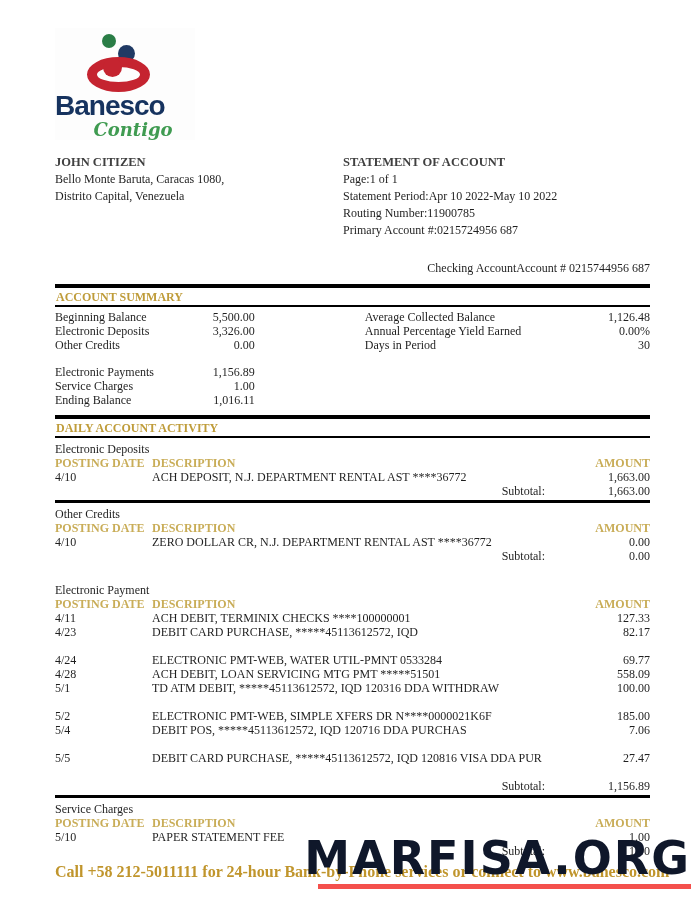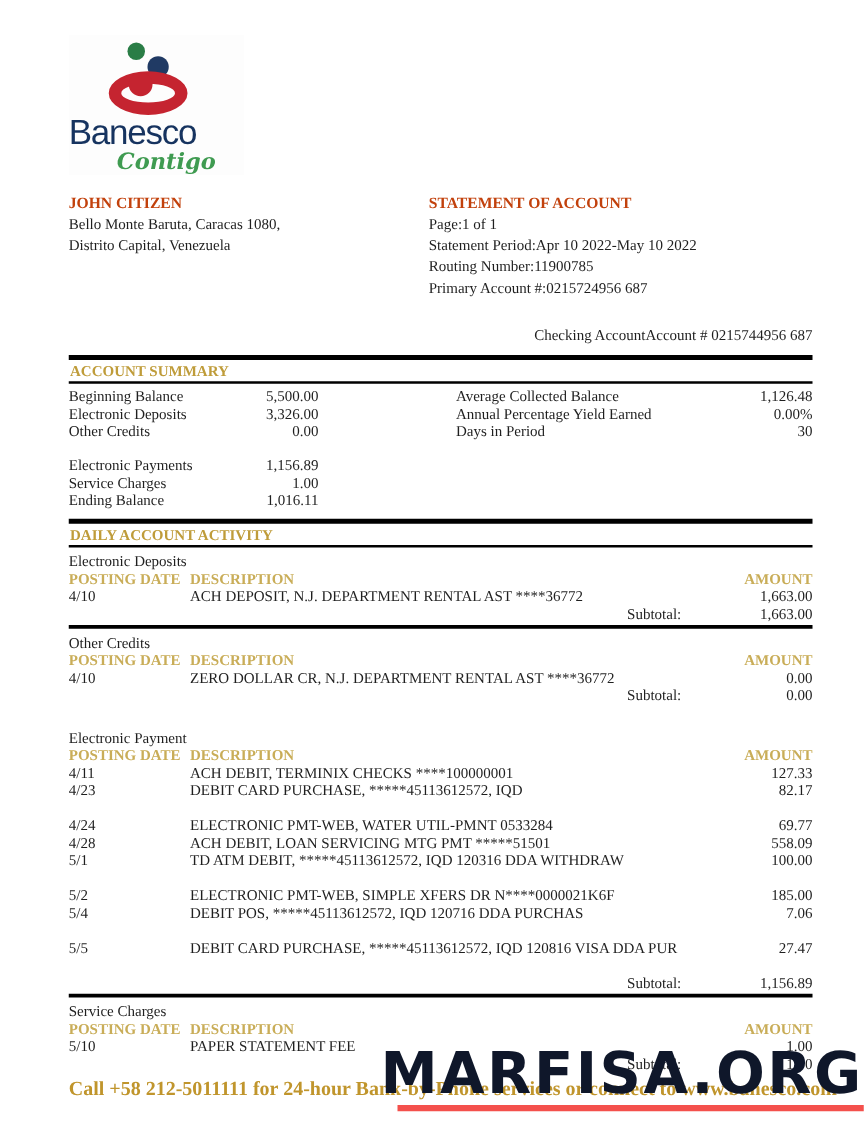--- a/index.html
+++ b/index.html
@@ -13,31 +13,31 @@
 
   
   .logo { margin-top:28px; width:140px; height:112px; position:relative; background:#fdfdfd; }
   .logo-marks { position:relative; height:64px; }
   .dot { position:absolute; border-radius:50%; }
   .dot-green { width:14px; height:14px; left:47px; top:6px; background:#2a7d46; }
   .dot-navy  { width:17px; height:17px; left:63px; top:17px; background:#203a64; }
   .ring { position:absolute; left:32px; top:29px; width:63px; height:35px;
           border:10px solid #c52430; border-radius:50%; }
   .dot-red   { width:19px; height:19px; left:48px; top:30px; background:#c52430; }
-  .logo-word { font-family:"Liberation Sans","DejaVu Sans",sans-serif; font-weight:normal;
+  .logo-word { font-family:"Liberation Sans","DejaVu Sans",sans-serif; font-weight:bold;
                font-size:28px; color:#16335f; letter-spacing:-1px; line-height:28px; }
   .logo-tagline { font-style:italic; font-weight:bold; color:#3f9b51; font-size:18px;
                   text-align:center; width:120px; margin-left:18px; line-height:20px;
                   font-family:"DejaVu Serif","Liberation Serif",serif; }
 
   
   .head-cols { display:flex; margin-top:14px; }
   .head-left { width:288px; }
   .head-right { width:307px; }
-  .gold-title { color:#c2410c; font-weight:bold; font-size:12.5px; line-height:17px; }
+  .gold-title { color:#404040; font-weight:bold; font-size:12.5px; line-height:17px; }
   .addr-line { line-height:17px; }
   .kv-row { display:flex; justify-content:flex-start; line-height:17px; }
   .kv-label { }
   .kv-value { text-align:right; }
 
   .acct-row { display:flex; justify-content:flex-end; margin-top:22px; line-height:15px; }
 
   
   .bar-thick { height:4px; background:#000; margin-top:8px; }
   .bar-thin  { height:2px; background:#000; }

